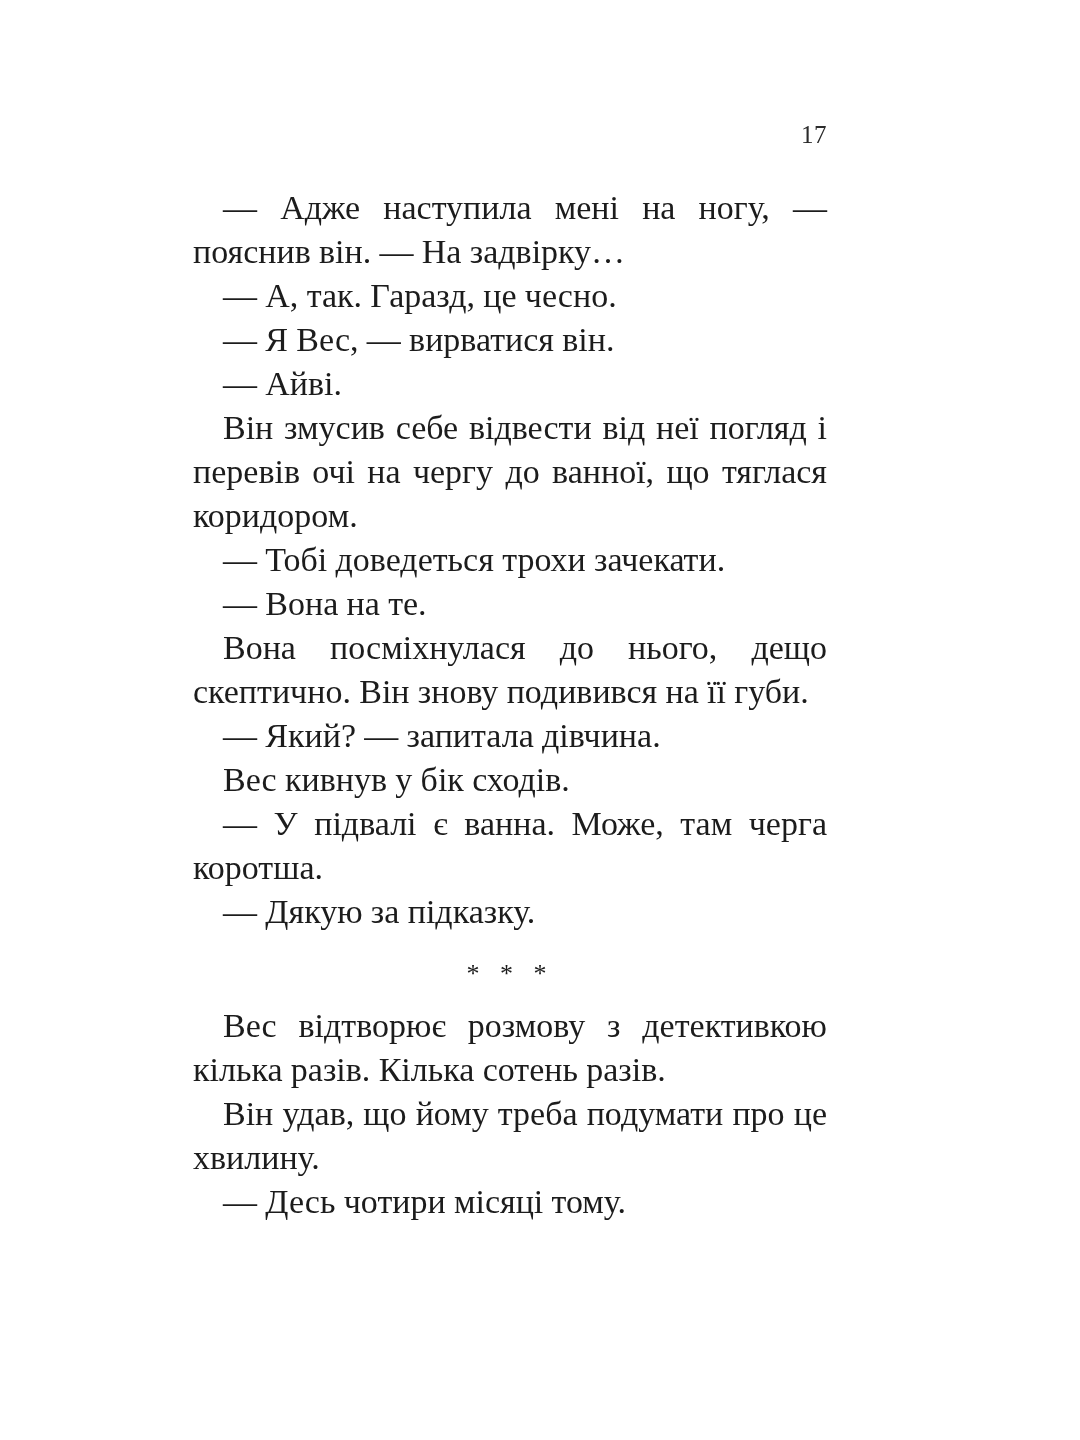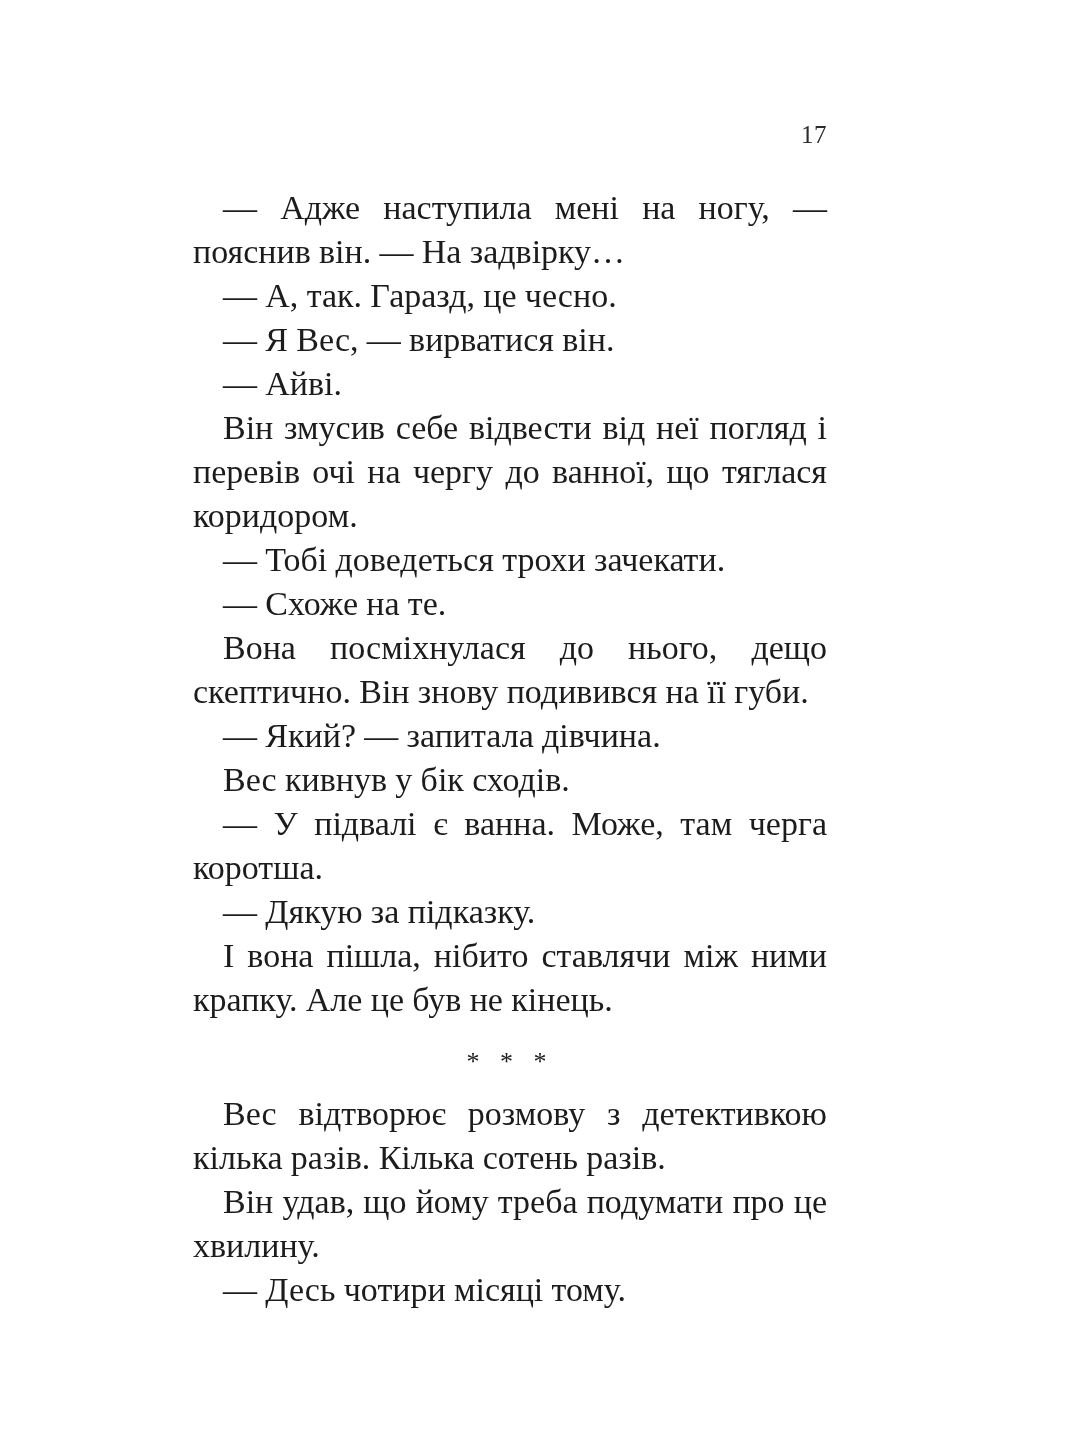--- a/index.html
+++ b/index.html
@@ -82,27 +82,26 @@
   <div class="folio">17</div>
 
   <div class="textblock">
 
     <p class="para">— Адже наступила мені на ногу, — пояснив він. — На задвірку…</p>
     <p class="para">— А, так. Гаразд, це чесно.</p>
     <p class="para">— Я Вес, — вирватися він.</p>
     <p class="para">— Айві.</p>
     <p class="para">Він змусив себе відвести від неї погляд і перевів очі на чергу до ванної, що тяглася коридором.</p>
     <p class="para">— Тобі доведеться трохи зачекати.</p>
-    <p class="para">— Схоже на те.</p>
+    <p class="para">— Вона на те.</p>
     <p class="para">Вона посміхнулася до нього, дещо скептично. Він знову подивився на її губи.</p>
     <p class="para">— Який? — запитала дівчина.</p>
     <p class="para">Вес кивнув у бік сходів.</p>
     <p class="para">— У підвалі є ванна. Може, там черга коротша.</p>
     <p class="para">— Дякую за підказку.</p>
-    <p class="para">І вона пішла, нібито ставлячи між ними крапку. Але це був не кінець.</p>
 
     <p class="scene-break">* * *</p>
 
     <p class="para">Вес відтворює розмову з детективкою кілька ра­зів. Кілька сотень разів.</p>
     <p class="para">Він удав, що йому треба подумати про це хвилину.</p>
     <p class="para">— Десь чотири місяці тому.</p>
 
   </div>
 
 </div>

